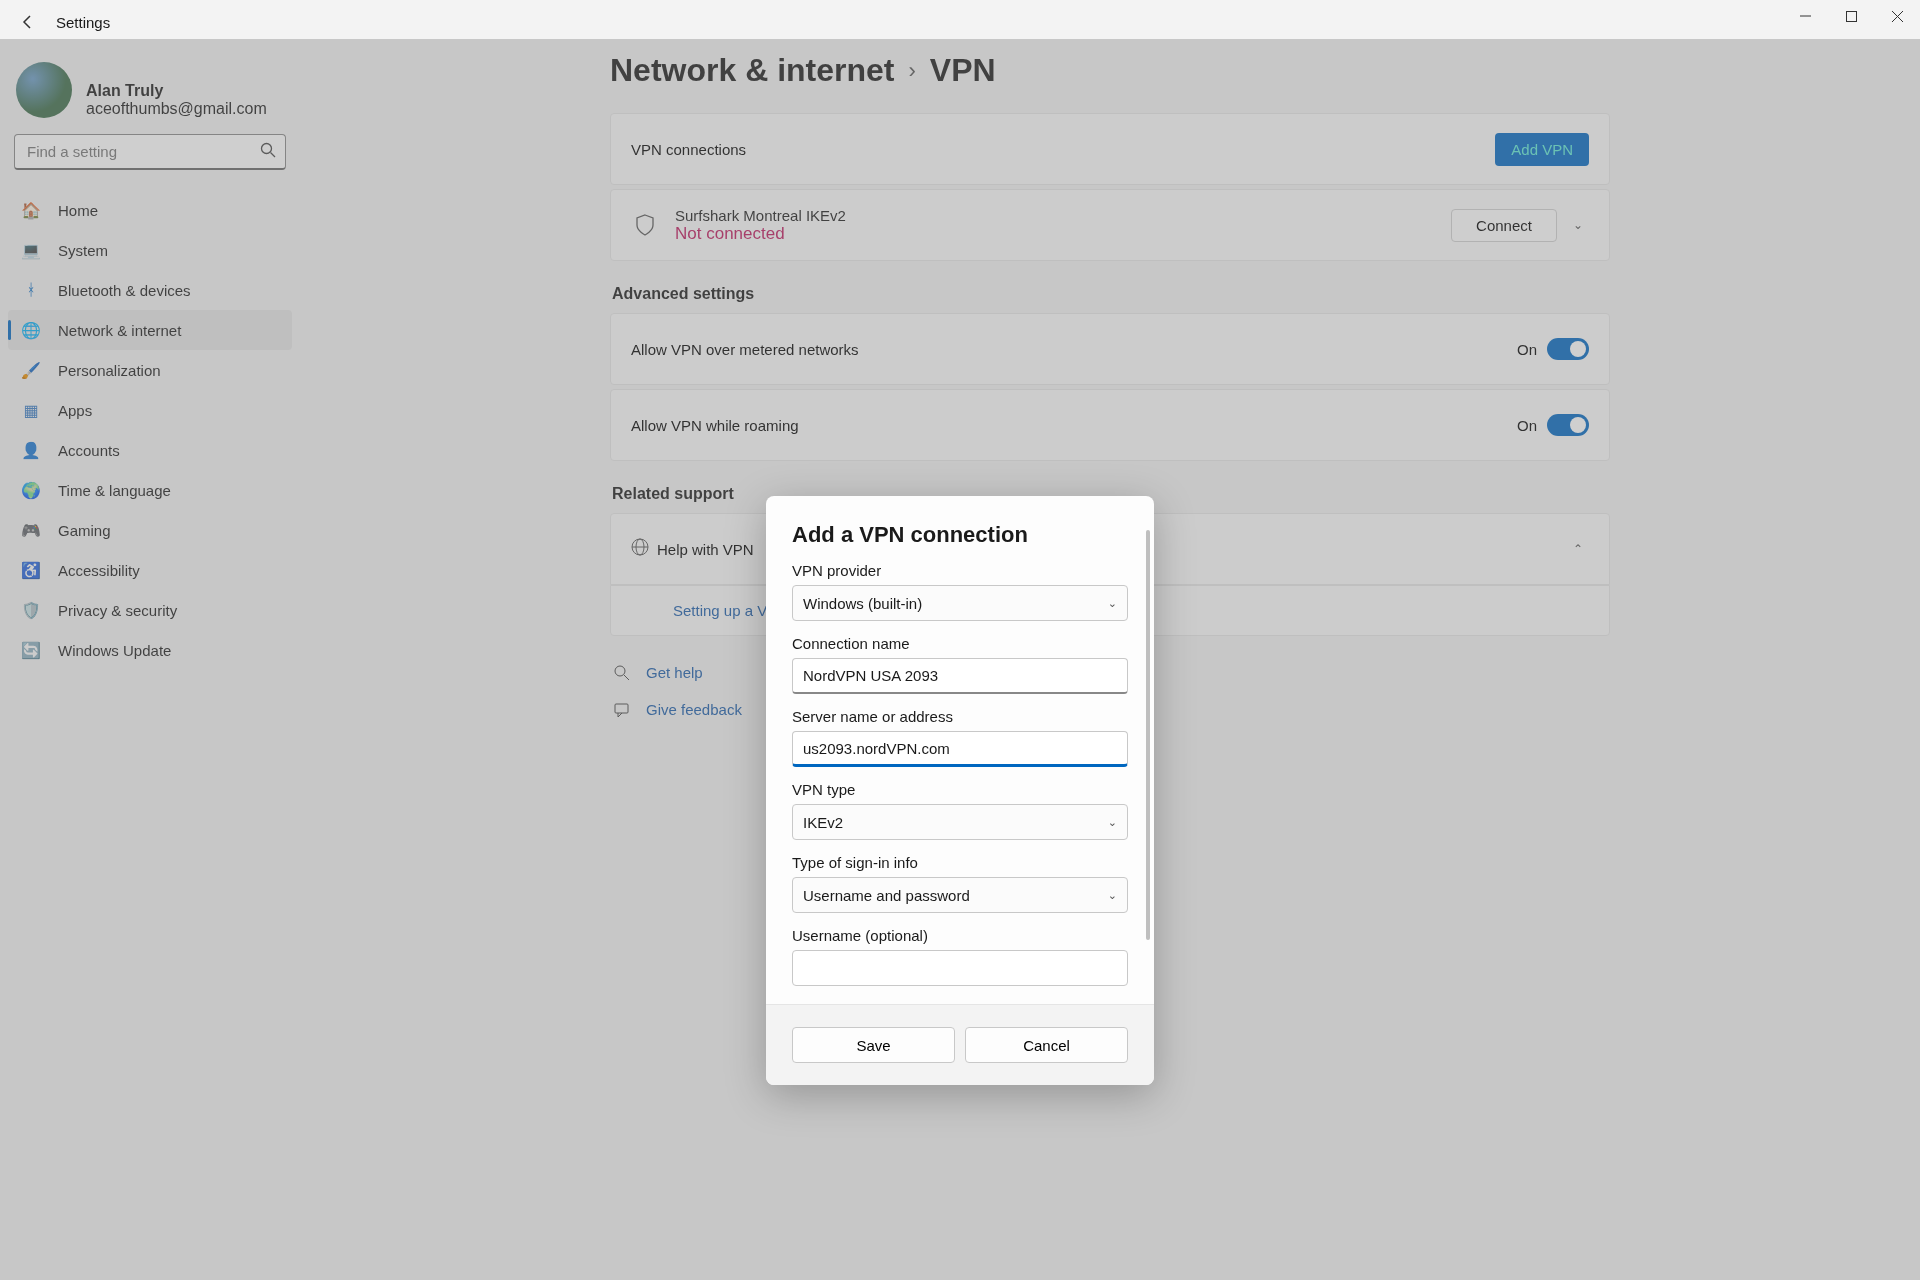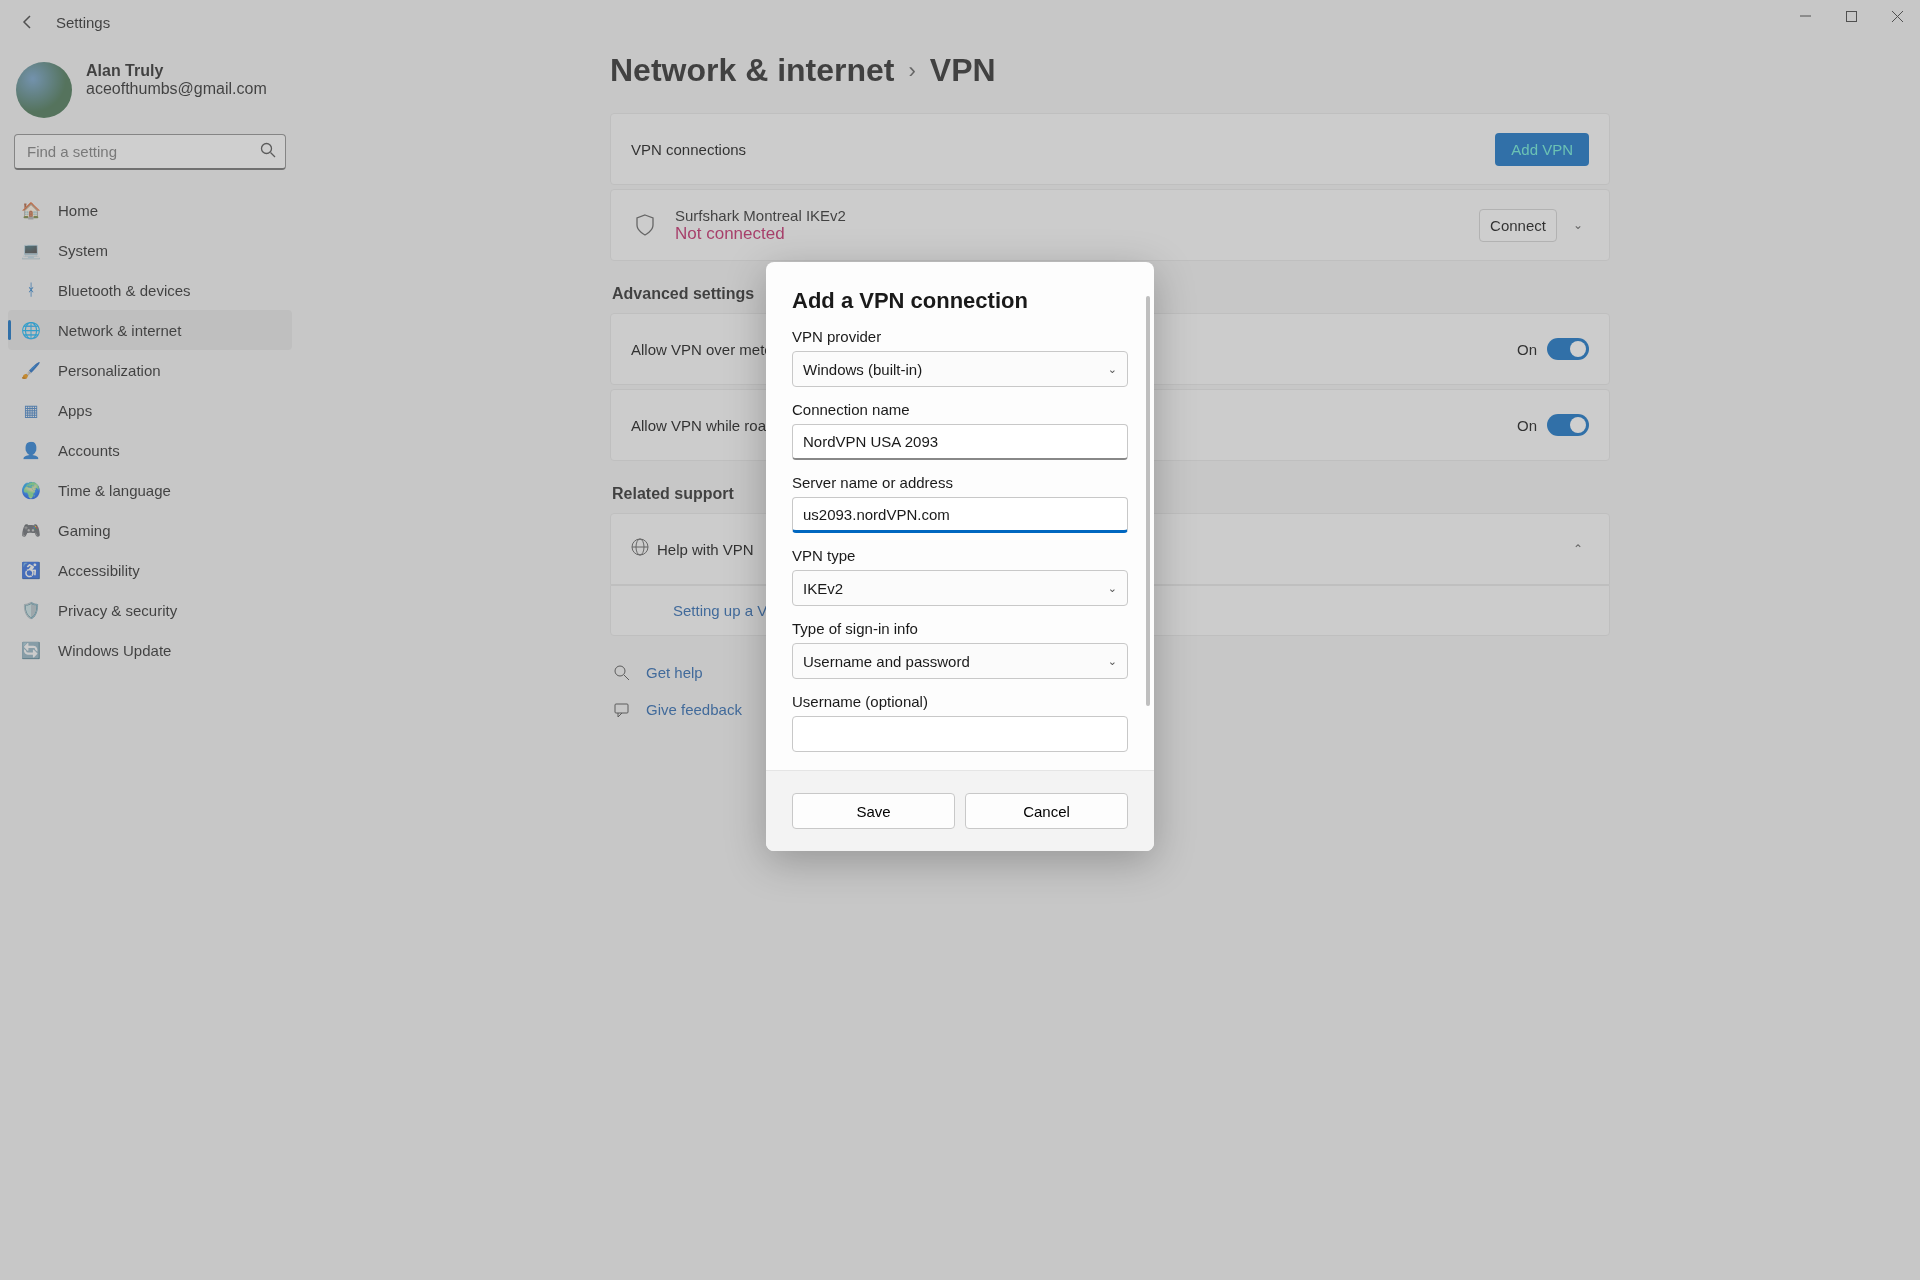--- a/index.html
+++ b/index.html
@@ -7,21 +7,21 @@
 
 
 .titlebar { height:44px; display:flex; align-items:center; padding-left:10px; }
 .titlebar .back { width:36px; height:36px; display:flex; align-items:center; justify-content:center; cursor:pointer; }
 .titlebar .title { font-size:15px; color:#1a1a1a; margin-left:10px; }
 .win-controls { position:absolute; top:0; right:0; display:flex; }
 .win-controls div { width:46px; height:32px; display:flex; align-items:center; justify-content:center; cursor:pointer; font-size:12px; color:#333; }
 
 
 .sidebar { position:absolute; left:0; top:44px; width:300px; padding:10px 8px 0 8px; }
-.user { display:flex; align-items:flex-start; padding:8px 8px 16px 8px; }
+.user { display:flex; align-items:flex-end; padding:8px 8px 16px 8px; }
 .avatar { width:56px; height:56px; border-radius:50%; background:radial-gradient(circle at 30% 30%, #6b9dc8, #3a6b47 60%); }
 .user-text { margin-left:14px; }
 .user-name { font-size:16px; font-weight:600; color:#1a1a1a; }
 .user-email { font-size:16px; color:#1a1a1a; }
 
 .search { margin:0 6px 20px 6px; position:relative; }
 .search input { width:100%; height:36px; border:1px solid #888; border-bottom:2px solid #666; border-radius:4px; background:#fff; padding:0 16px 0 12px; font-size:15px; color:#555; }
 .search .sicon { position:absolute; right:10px; top:8px; color:#444; }
 
 .nav { display:flex; flex-direction:column; gap:0; }
@@ -32,38 +32,38 @@
 
 
 .main { position:absolute; left:300px; top:44px; right:0; padding:8px 40px 0 310px; }
 .breadcrumb { display:flex; align-items:center; gap:14px; font-size:32px; font-weight:600; color:#1a1a1a; margin-bottom:24px; }
 .breadcrumb .sep { font-size:22px; color:#555; font-weight:400; }
 
 .card { background:#fbfbfb; border:1px solid #e5e5e5; border-radius:4px; padding:14px 20px; margin-bottom:4px; display:flex; align-items:center; justify-content:space-between; }
 .card.row { height:72px; }
 .section-label { font-size:16px; font-weight:600; color:#1a1a1a; margin:24px 0 10px 2px; }
 .btn-primary { background:#0067c0; color:#5eead4; border:none; border-radius:4px; padding:8px 16px; font-size:15px; cursor:pointer; }
-.btn-secondary { background:#fdfdfd; border:1px solid #d0d0d0; border-radius:4px; padding:7px 10px; font-size:15px; cursor:pointer; }
+.btn-secondary { background:#fdfdfd; border:1px solid #d0d0d0; border-radius:4px; padding:7px 24px; font-size:15px; cursor:pointer; }
 .vpn-conn { display:flex; align-items:center; gap:16px; }
 .vpn-icon { width:28px; height:28px; display:flex; align-items:center; justify-content:center; color:#555; }
 .vpn-name { font-size:15px; color:#1a1a1a; }
 .vpn-status { font-size:17px; color:#be185d; }
 .conn-right { display:flex; align-items:center; gap:10px; }
 .chev { font-size:12px; color:#555; padding:0 6px; }
 
 .toggle { width:42px; height:22px; background:#0067c0; border-radius:11px; position:relative; }
 .toggle::after { content:""; position:absolute; right:3px; top:3px; width:16px; height:16px; background:#fff; border-radius:50%; }
 .on-label { font-size:15px; margin-right:10px; }
 
 .link-row { display:flex; align-items:center; gap:14px; padding:10px 2px; font-size:15px; }
 .link-row a { color:#1a5caa; text-decoration:none; }
 .link-icon { width:20px; color:#444; display:flex; justify-content:center; }
 
 
-.overlay { position:absolute; inset:0; background:rgba(128,128,128,0.38); display:flex; align-items:flex-start; justify-content:center; }
+.overlay { position:absolute; inset:0; background:rgba(128,128,128,0.38); display:flex; align-items:center; justify-content:center;margin-top:39px; }
 .dialog { width:388px; margin-top:262px; background:#fdfdfd; border-radius:8px; box-shadow:0 10px 40px rgba(0,0,0,0.25); overflow:hidden; }
 .dialog-body { padding:26px 26px 18px 26px; position:relative; }
 .dialog-title { font-size:22px; font-weight:600; color:#1a1a1a; margin-bottom:14px; }
 .field-label { font-size:15px; color:#1a1a1a; margin-bottom:6px; margin-top:14px; }
 .field-label:first-of-type { margin-top:0; }
 .dlg-input, .dlg-select { width:100%; height:36px; border:1px solid #c8c8c8; border-bottom:2px solid #888; border-radius:4px; background:#fff; padding:0 10px; font-size:15px; color:#1a1a1a; }
 .dlg-input.focused { border-bottom:3px solid #0067c0; }
 .dlg-select { display:flex; align-items:center; justify-content:space-between; background:#fbfbfb; border-bottom:1px solid #c8c8c8; cursor:pointer; }
 .dlg-select .chev2 { font-size:11px; color:#555; }
 .scrollbar { position:absolute; right:4px; top:34px; width:4px; height:430px; background:transparent; }

